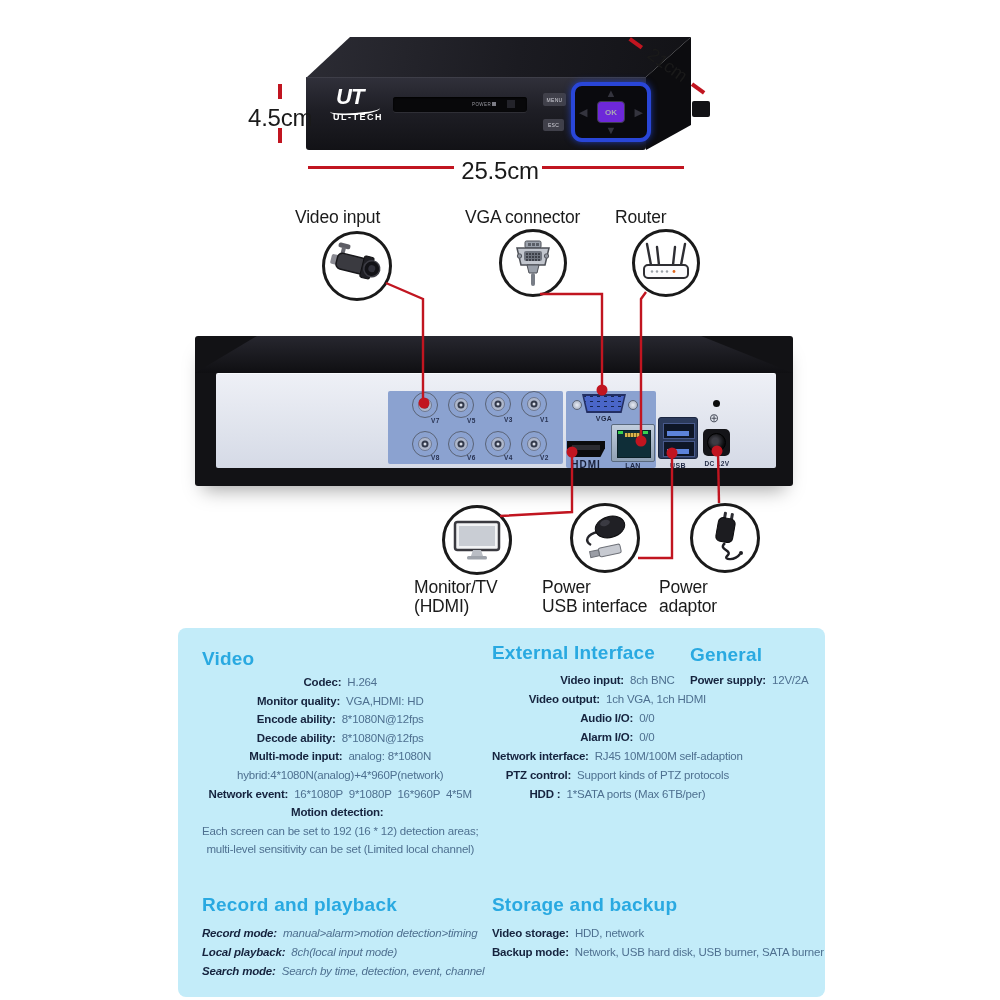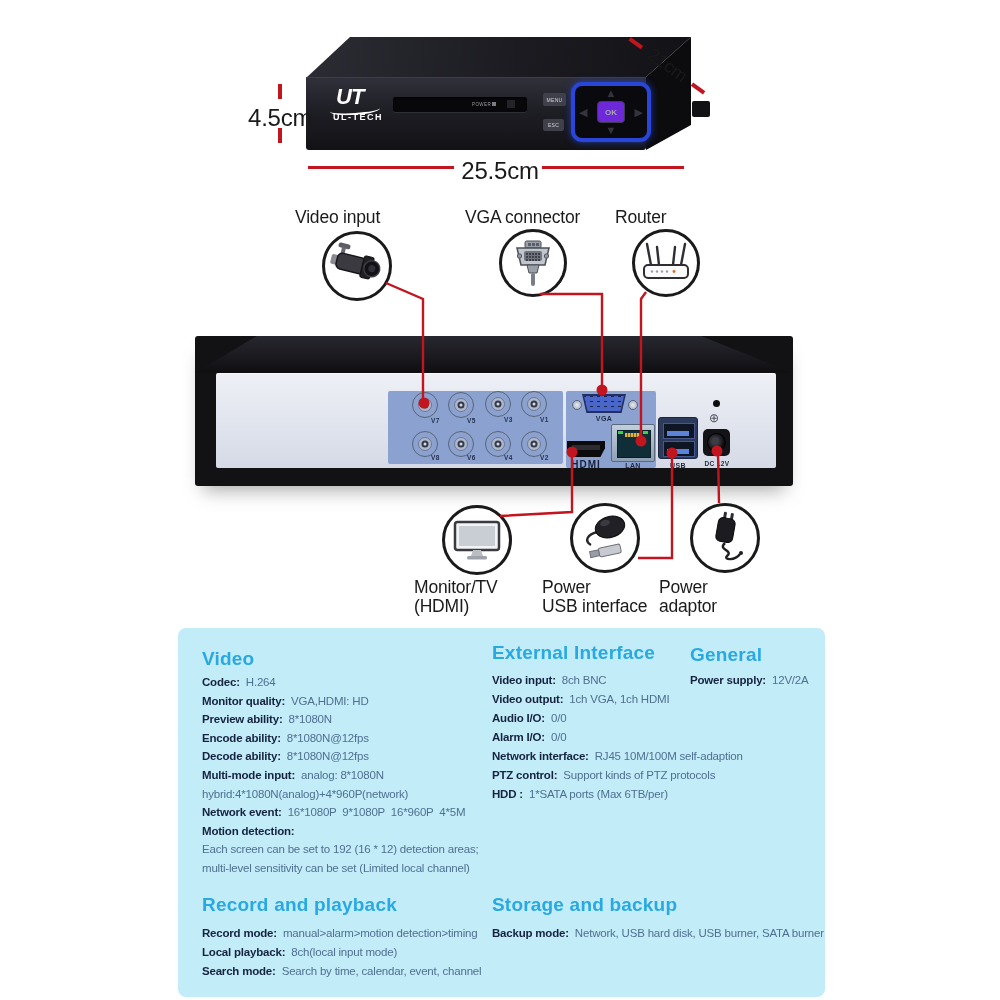--- a/index.html
+++ b/index.html
@@ -348,56 +348,56 @@
       <circle cx="641" cy="441" r="5.5"></circle>
       <circle cx="572" cy="452" r="5.5"></circle>
       <circle cx="672" cy="453" r="5.5"></circle>
       <circle cx="717" cy="451" r="5.5"></circle>
     </g>
   </svg>
 
   <div class="spec-panel">
 
     <div class="spec-h" style="left:24px;top:4px;margin-top:16px;">Video</div>
-    <div class="spec-col lh-a" style="left:24px;top:45px;">
+    <div class="spec-col lh-a" style="left:24px;top:45px;text-align:center;">
       <div class="row"><span class="lbl">Codec:</span><span class="val">H.264</span></div>
       <div class="row"><span class="lbl">Monitor quality:</span><span class="val">VGA,HDMI: HD</span></div>
-      <div class="row"><span class="lbl">Preview ability:</span><span class="val">8*1080N</span></div>
       <div class="row"><span class="lbl">Encode ability:</span><span class="val">8*1080N@12fps</span></div>
       <div class="row"><span class="lbl">Decode ability:</span><span class="val">8*1080N@12fps</span></div>
       <div class="row"><span class="lbl">Multi-mode input:</span><span class="val">analog: 8*1080N</span></div>
       <div class="row"><span class="lbl"></span><span class="val">hybrid:4*1080N(analog)+4*960P(network)</span></div>
       <div class="row"><span class="lbl">Network event:</span><span class="val">16*1080P  9*1080P  16*960P  4*5M</span></div>
       <div class="row"><span class="lbl">Motion detection:</span><span class="val"></span></div>
       <div class="row"><span class="lbl"></span><span class="val">Each screen can be set to 192 (16 * 12) detection areas;</span></div>
       <div class="row"><span class="lbl"></span><span class="val">multi-level sensitivity can be set (Limited local channel)</span></div>
     </div>
 
     <div class="spec-h" style="left:314px;top:14px;">External Interface</div>
-    <div class="spec-col lh-b" style="left:314px;top:43px;">
+    <div class="spec-col lh-b" style="left:314px;top:43px;text-align:center;">
       <div class="row"><span class="lbl">Video input:</span><span class="val">8ch BNC</span></div>
       <div class="row"><span class="lbl">Video output:</span><span class="val">1ch VGA, 1ch HDMI</span></div>
       <div class="row"><span class="lbl">Audio I/O:</span><span class="val">0/0</span></div>
       <div class="row"><span class="lbl">Alarm I/O:</span><span class="val">0/0</span></div>
       <div class="row"><span class="lbl">Network interface:</span><span class="val">RJ45 10M/100M self-adaption</span></div>
       <div class="row"><span class="lbl">PTZ control:</span><span class="val">Support kinds of PTZ protocols</span></div>
       <div class="row"><span class="lbl">HDD :</span><span class="val">1*SATA ports (Max 6TB/per)</span></div>
     </div>
 
     <div class="spec-h" style="left:512px;top:16px;">General</div>
     <div class="spec-col lh-b" style="left:512px;top:43px;">
       <div class="row"><span class="lbl">Power supply:</span><span class="val">12V/2A</span></div>
     </div>
 
     <div class="spec-h" style="left:24px;top:266px;">Record and playback</div>
-    <div class="spec-col lh-b" style="left:24px;top:296px;">
+    <div class="spec-col lh-b" style="left:24px;top:296px;font-style:italic;">
       <div class="row"><span class="lbl">Record mode:</span><span class="val">manual&gt;alarm&gt;motion detection&gt;timing</span></div>
       <div class="row"><span class="lbl">Local playback:</span><span class="val">8ch(local input mode)</span></div>
-      <div class="row"><span class="lbl">Search mode:</span><span class="val">Search by time, calendar, event, channel</span></div>
+      <div class="row"><span class="lbl">Search mode:</span><span class="val">Search by time, detection, event, channel</span></div>
     </div>
 
     <div class="spec-h" style="left:314px;top:266px;">Storage and backup</div>
     <div class="spec-col lh-b" style="left:314px;top:296px;">
+      <div class="row"><span class="lbl">Video storage:</span><span class="val">HDD, network</span></div>
       <div class="row"><span class="lbl">Backup mode:</span><span class="val">Network, USB hard disk, USB burner, SATA burner</span></div>
     </div>
 
   </div>
 </div>
 
 </body></html>

